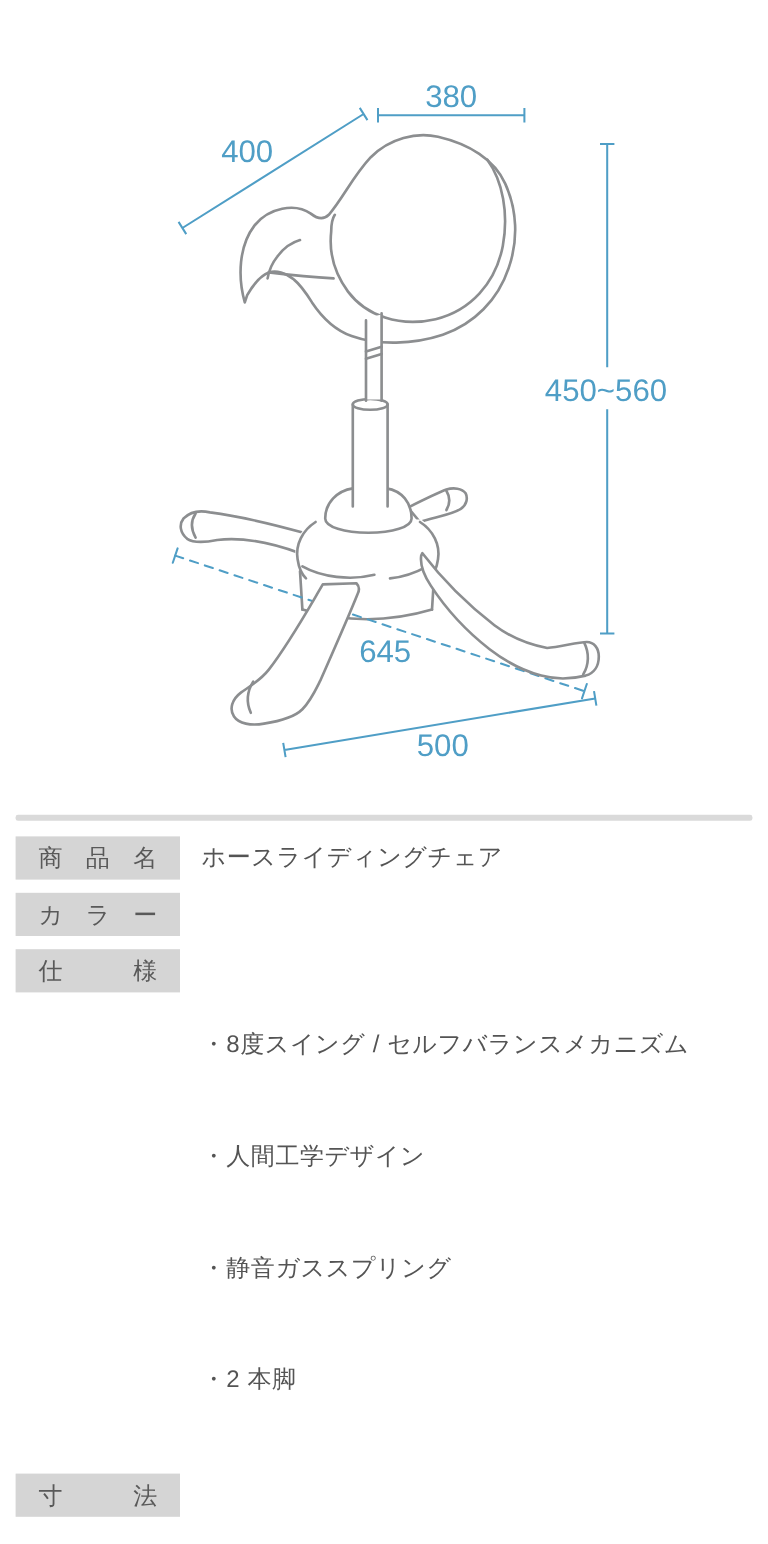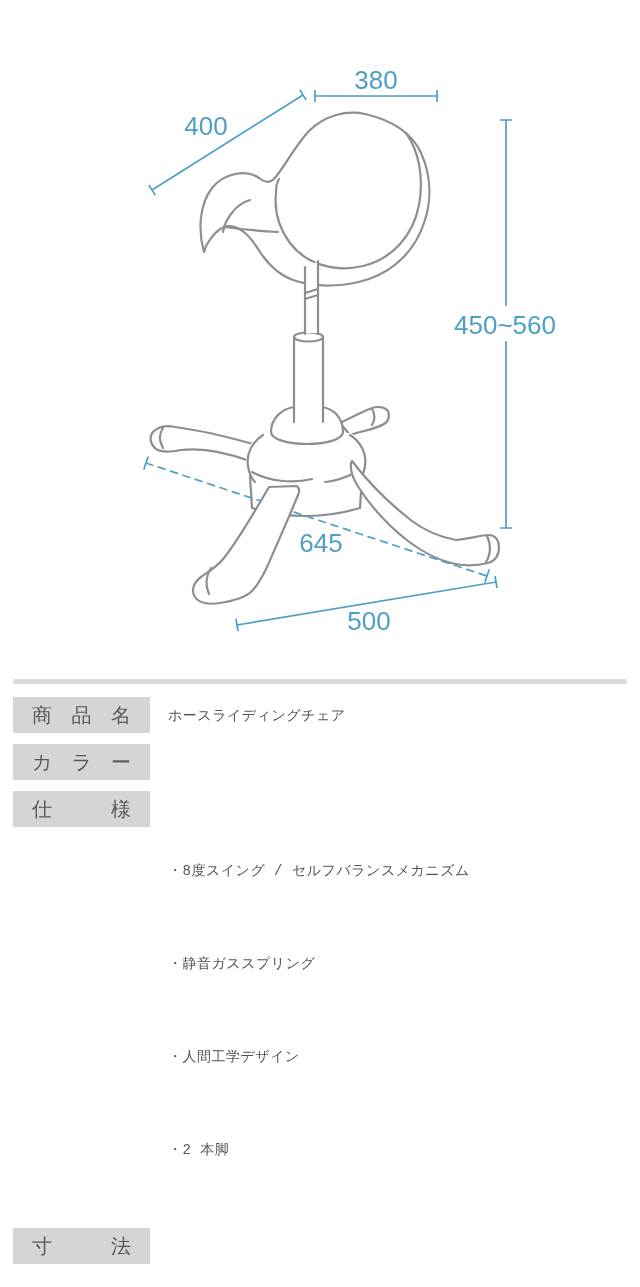--- a/index.html
+++ b/index.html
@@ -17,24 +17,24 @@
   .divider.top{margin-bottom:13px;}
   .row{display:flex;align-items:flex-start;margin-bottom:11px;}
   .row.tight{margin-bottom:0;}
   .cell-label{
     flex:0 0 137px;height:36px;background:#d5d5d5;box-sizing:border-box;
     padding:0 19px;display:flex;justify-content:space-between;align-items:center;
     font-size:20px;color:#595959;
   }
   .cell-label span{display:block;}
   .cell-value{
-    margin-left:18px;font-size:14px;line-height:36px;
+    margin-left:18px;font-size:20px;line-height:36px;
     letter-spacing:0.5px;color:#545454;white-space:pre;
   }
-  .row.multi .cell-value{line-height:31px;padding-top:3px;font-family:Liberation Mono, monospace;}
+  .row.multi .cell-value{line-height:31px;padding-top:3px;}
   .size-lines{
     margin:2px 0 0 48px;font-size:20px;line-height:31px;
     letter-spacing:0.5px;color:#545454;white-space:pre;
   }
 </style>
 </head>
 <body>
 
 <div class="page">
 
@@ -131,22 +131,22 @@
         </div>
     </div>
 
     <div class="row multi tight">
       <div class="cell-label">
           <span>仕</span>
           <span>様</span>
         </div>
       <div class="cell-value">
         <div>・8度スイング / セルフバランスメカニズム</div>
+        <div>・人間工学デザイン</div>
         <div>・静音ガススプリング</div>
-        <div>・人間工学デザイン</div>
         <div>・2 本脚</div>
       </div>
     </div>
 
     <div class="row tight">
       <div class="cell-label">
           <span>寸</span>
           <span>法</span>
         </div>
     </div>

